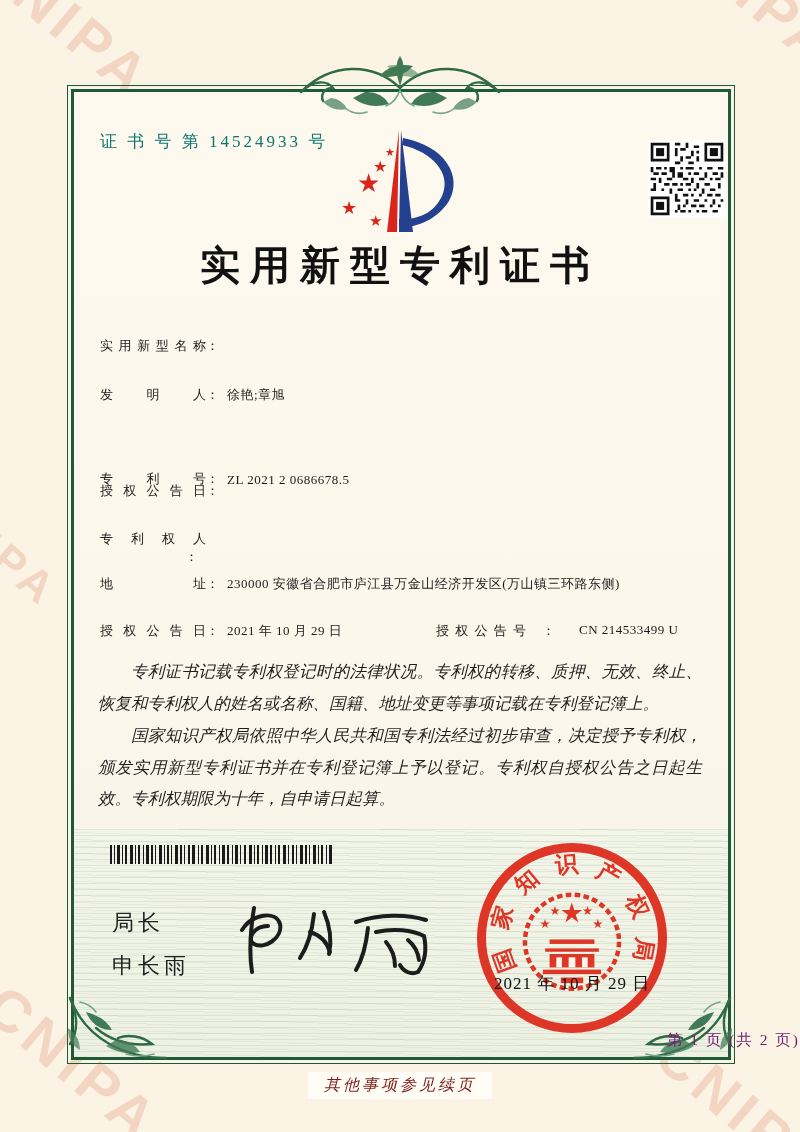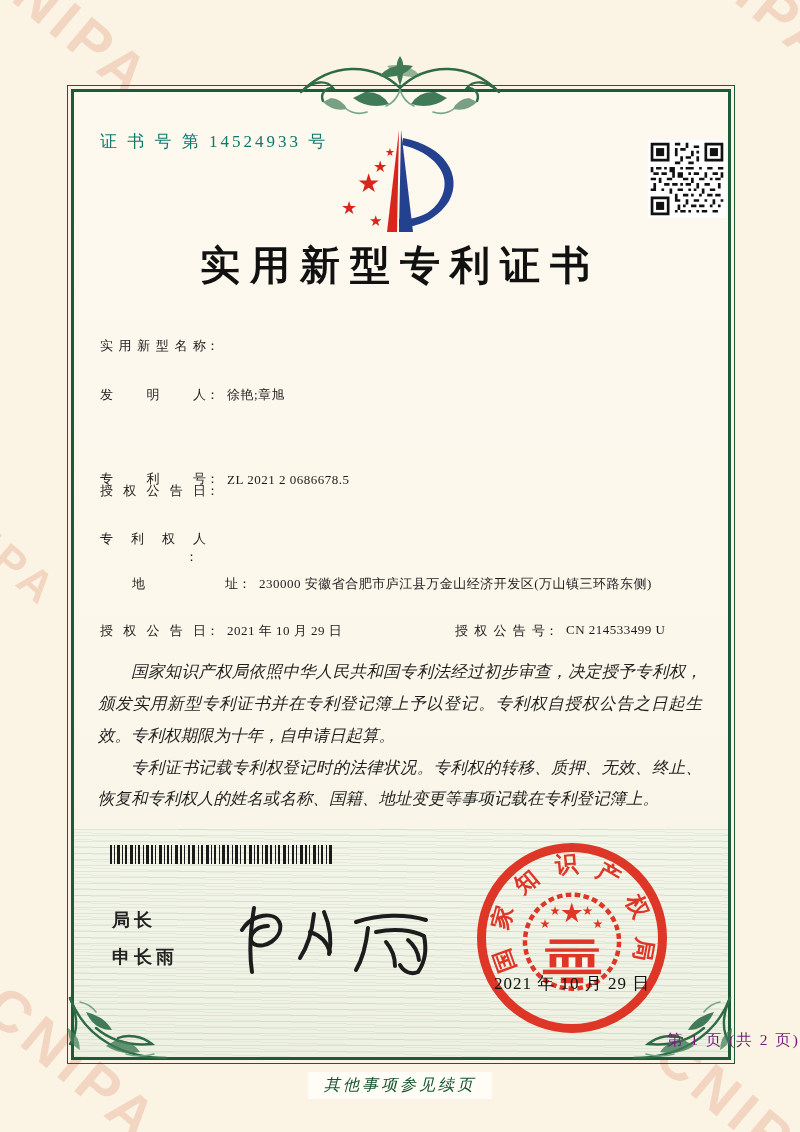--- a/index.html
+++ b/index.html
@@ -60,34 +60,34 @@
   .field{
     position:absolute;left:100px;font-size:13px;color:#1c1c1c;
     display:flex;align-items:flex-end;white-space:nowrap;
   }
   .field .lbl{
     display:inline-block;width:106px;text-align:justify;text-align-last:justify;
   }
   .field .colon{display:inline-block;margin-right:8px;}
   .field .val{letter-spacing:0.5px;}
   .val-wrap{white-space:normal;width:425px;line-height:1.35;}
-  .grant-group2{position:absolute;left:355px;top:0;display:flex;white-space:nowrap;}
+  .grant-group2{position:absolute;left:336px;top:0;display:flex;white-space:nowrap;gap:16px;}
   .grant-group2 .lbl{width:90px;}
 
   
   .body-text{
     position:absolute;left:98px;top:656px;width:604px;
     font-size:16.5px;line-height:1.93;color:#1f1f1f;
     font-style:italic;text-align:justify;
   }
   .body-text p{margin:0;text-indent:2em;}
 
   
   .barcode{position:absolute;left:110px;top:845px;}
-  .officer{position:absolute;left:112px;top:908px;font-size:18px;color:#222;letter-spacing:4px;font-weight:bold;}
+  .officer{position:absolute;left:112px;top:908px;font-size:22px;color:#222;letter-spacing:4px;}
   .officer div{margin-bottom:13px;}
   .signature{position:absolute;left:228px;top:888px;}
 
   .seal{position:absolute;left:477px;top:843px;width:190px;height:190px;opacity:0.94;}
   .seal-ring{
     position:absolute;inset:0;border:9px solid #dd2b1c;border-radius:50%;box-sizing:border-box;
   }
   .seal-char{
     position:absolute;color:#dd2b1c;font-size:23px;font-weight:bold;
     width:23px;text-align:center;line-height:1;
@@ -100,21 +100,21 @@
 
   .page-num{
     position:absolute;left:0;right:0;top:1030px;text-align:right;
     font-size:15.5px;color:#701a75;letter-spacing:2px;
   }
   .cont-note{
     position:absolute;left:0;right:0;top:1072px;text-align:center;
   }
   .cont-note span{
     display:inline-block;background:#fffdf6;padding:3px 16px;
-    font-size:16px;font-style:italic;color:#14532d;letter-spacing:3px;
+    font-size:16px;font-style:italic;color:#7f1d1d;letter-spacing:3px;
   }
 </style>
 </head>
 <body>
 
 <div class="page">
 
   <div class="wm wm1">CNIPA</div>
   <div class="wm wm2">CNIPA</div>
   <div class="wm wm3">CNIPA</div>
@@ -242,39 +242,39 @@
     <span class="val">ZL 2021 2 0686678.5</span>
   </div>
   <div class="field" style="top:482px;">
     <span class="lbl">授权公告日</span>
       <span class="colon">：</span>
   </div>
   <div class="field" style="top:530px;flex-direction:column;">
     <span class="lbl">专利权人</span>
       <span class="colon">：</span>
   </div>
-  <div class="field" style="top:575px;margin-left:32px;">
+  <div class="field" style="top:575px;">
     <span class="lbl">地址</span>
       <span class="colon">：</span>
     <span class="val val-wrap">230000 安徽省合肥市庐江县万金山经济开发区(万山镇三环路东侧)</span>
   </div>
   <div class="field" style="top:622px;">
     <span class="lbl">授权公告日</span>
       <span class="colon">：</span>
     <span class="val">2021 年 10 月 29 日</span>
     <span class="grant-group2">
       <span class="lbl">授权公告号</span>
         <span class="colon">：</span>
       <span class="val">CN 214533499 U</span>
     </span>
   </div>
 
   <div class="body-text">
+    <p>专利证书记载专利权登记时的法律状况。专利权的转移、质押、无效、终止、恢复和专利权人的姓名或名称、国籍、地址变更等事项记载在专利登记簿上。</p>
     <p>国家知识产权局依照中华人民共和国专利法经过初步审查，决定授予专利权，颁发实用新型专利证书并在专利登记簿上予以登记。专利权自授权公告之日起生效。专利权期限为十年，自申请日起算。</p>
-    <p>专利证书记载专利权登记时的法律状况。专利权的转移、质押、无效、终止、恢复和专利权人的姓名或名称、国籍、地址变更等事项记载在专利登记簿上。</p>
   </div>
 
   <svg class="barcode" width="222" height="19" viewBox="0 0 222 19">
     <g fill="#1a1a1a">
       <rect x="0" width="2" height="19"></rect>
         <rect x="4" width="1" height="19"></rect>
         <rect x="7" width="3" height="19"></rect>
       <rect x="12" width="1" height="19"></rect>
         <rect x="15" width="2" height="19"></rect>
         <rect x="20" width="3" height="19"></rect>

